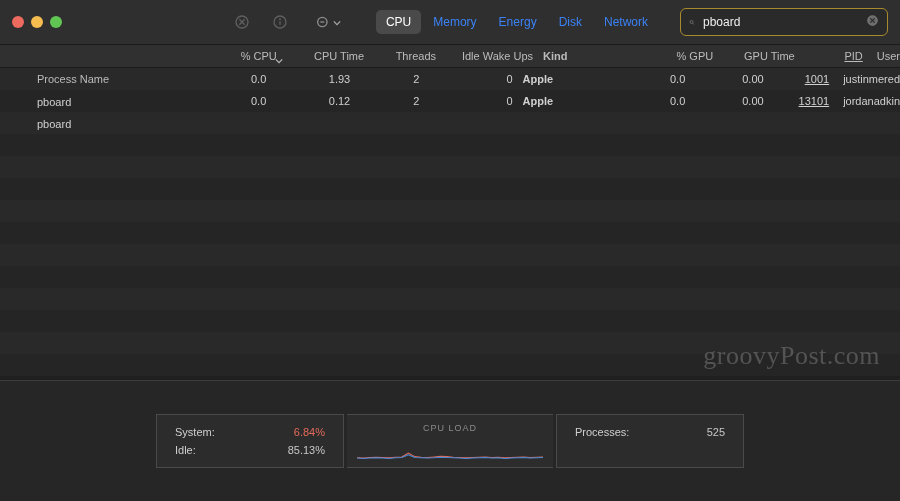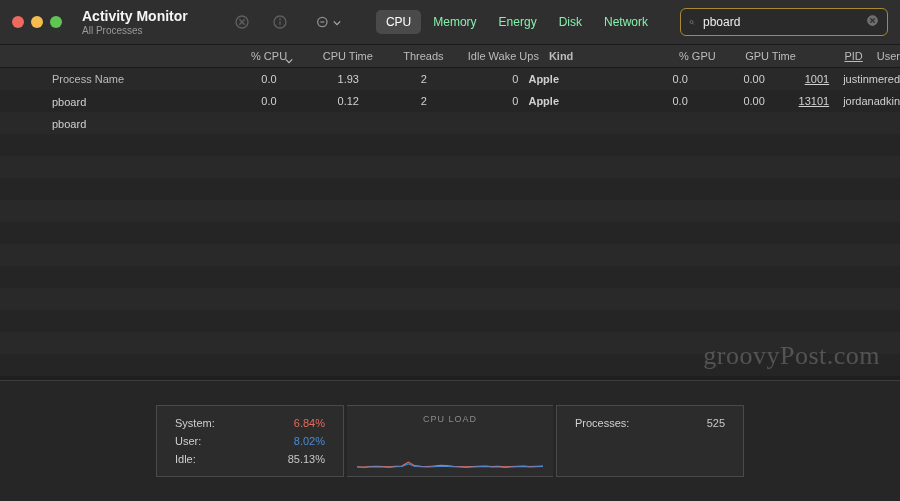--- a/index.html
+++ b/index.html
@@ -11,31 +11,31 @@
   .t-max{background:#61c554;}
   .app-title{margin-left:8px;}
   .app-title .main{font-weight:600;color:#f5f5f5;font-size:14px;}
   .app-title .sub{font-size:10px;color:#9a9a9a;margin-top:1px;}
   .tb-spacer{flex:1;}
   .tb-btn{width:26px;height:26px;display:flex;align-items:center;justify-content:center;color:#8f8f8f;border-radius:5px;}
   .tb-btn svg{width:16px;height:16px;}
   .tb-btn.disabled{opacity:.5;}
   .tb-btn.pair{width:40px;position:relative;}
   .tabs{display:flex;gap:2px;margin:0 10px;padding-left:9px;}
-  .tab{padding:5px 10px;border-radius:5px;color:#86efac;font-size:12px;}
+  .tab{padding:5px 10px;border-radius:5px;color:#3b82f6;font-size:12px;}
   .tab.active{background:#4a4a4a;color:#fff;}
   .search{display:flex;align-items:center;background:#2a2a2a;border:1px solid #a88b2e;border-radius:6px;height:26px;padding:0 8px;width:190px;gap:6px;}
   .search input{background:transparent;border:none;outline:none;color:#eee;font-size:12px;flex:1;}
   .search .clear{color:#6a6a6a;}
   .search svg{width:13px;height:13px;stroke:#999;}
   .table-header{display:flex;height:22px;background:#303030;color:#bcbcbc;font-size:11px;align-items:center;border-bottom:1px solid #1a1a1a;}
   .row{display:flex;height:22px;align-items:center;font-size:11px;color:#d0d0d0;}
   .rows .row:nth-child(odd){background:#292929;}
   .rows .row:nth-child(even){background:#252525;}
-  .c-name{width:168px;padding-left:52px;text-align:left;margin-top:45px;}
+  .c-name{width:168px;padding-left:37px;text-align:left;margin-top:45px;}
   .c-cpu,.c-time,.c-threads,.c-wake,.c-gpu,.c-gputime,.c-pid{text-align:right;padding-right:10px;}
   .c-cpu{width:80px;position:relative;}
   .c-time{width:80px;}
   .c-threads{width:64px;}
   .c-wake{width:90px;}
   .c-kind{width:110px;text-align:left;font-weight:bold;}
   .c-gpu{width:66px;}
   .c-gputime{width:74px;}
   .c-pid{width:60px;text-decoration:underline;}
   .c-user{flex:1;padding-left:4px;}
@@ -56,24 +56,20 @@
 </style>
 </head>
 <body>
 
 <div class="titlebar">
   <div class="traffic">
     <span class="t-close"></span>
     <span class="t-min"></span>
     <span class="t-max"></span>
   </div>
-  <div class="app-title">
-    <div class="main">Activity Monitor</div>
-    <div class="sub">All Processes</div>
-  </div>
   <div class="tb-spacer"></div>
   <div class="tb-btn disabled">
     <svg viewBox="0 0 24 24" fill="none" stroke="currentColor" stroke-width="2">
         <circle cx="12" cy="12" r="9"></circle>
         <line x1="8" y1="8" x2="16" y2="16"></line>
         <line x1="16" y1="8" x2="8" y2="16"></line>
       </svg>
   </div>
   <div class="tb-btn disabled">
     <svg viewBox="0 0 24 24" fill="none" stroke="currentColor" stroke-width="2">
@@ -174,24 +170,20 @@
 <div class="watermark">groovyPost.com</div>
 
 <div class="bottom">
   <div class="panels">
     <div class="panel">
       <div class="line">
           <span class="label">System:</span>
           <span class="val-red">6.84%</span>
         </div>
       <div class="line">
-          <span class="label">User:</span>
-          <span class="val-blue">8.02%</span>
-        </div>
-      <div class="line">
           <span class="label">Idle:</span>
           <span>85.13%</span>
         </div>
     </div>
     <div class="panel mid">
       <div class="cpu-load-title">CPU LOAD</div>
       <div class="spark">
         <svg viewBox="0 0 150 30" preserveAspectRatio="none" id="spark">
             <path d="M0.0,28.8 L5.2,29.1 L10.3,28.5 L15.5,28.2 L20.7,28.5 L25.9,28.8 L31.0,28.2 L36.2,27.9 L41.4,24.0 L46.6,27.6 L51.7,28.2 L56.9,28.5 L62.1,27.9 L67.2,27.3 L72.4,27.6 L77.6,28.2 L82.8,28.5 L87.9,28.8 L93.1,28.5 L98.3,28.2 L103.4,27.9 L108.6,28.5 L113.8,28.2 L119.0,28.8 L124.1,28.5 L129.3,28.2 L134.5,27.9 L139.7,28.5 L144.8,28.2 L150.0,27.9" fill="none" stroke="#e46a5a" stroke-width="1"></path>
             <path d="M0.0,29.1 L5.2,29.4 L10.3,29.1 L15.5,28.8 L20.7,29.1 L25.9,29.4 L31.0,28.8 L36.2,28.5 L41.4,25.8 L46.6,28.5 L51.7,28.8 L56.9,29.1 L62.1,28.8 L67.2,28.2 L72.4,28.5 L77.6,28.8 L82.8,29.1 L87.9,29.4 L93.1,29.1 L98.3,28.8 L103.4,28.5 L108.6,29.1 L113.8,28.8 L119.0,29.4 L124.1,29.1 L129.3,28.8 L134.5,28.5 L139.7,29.1 L144.8,28.8 L150.0,28.5" fill="none" stroke="#4a8bd6" stroke-width="1"></path>

